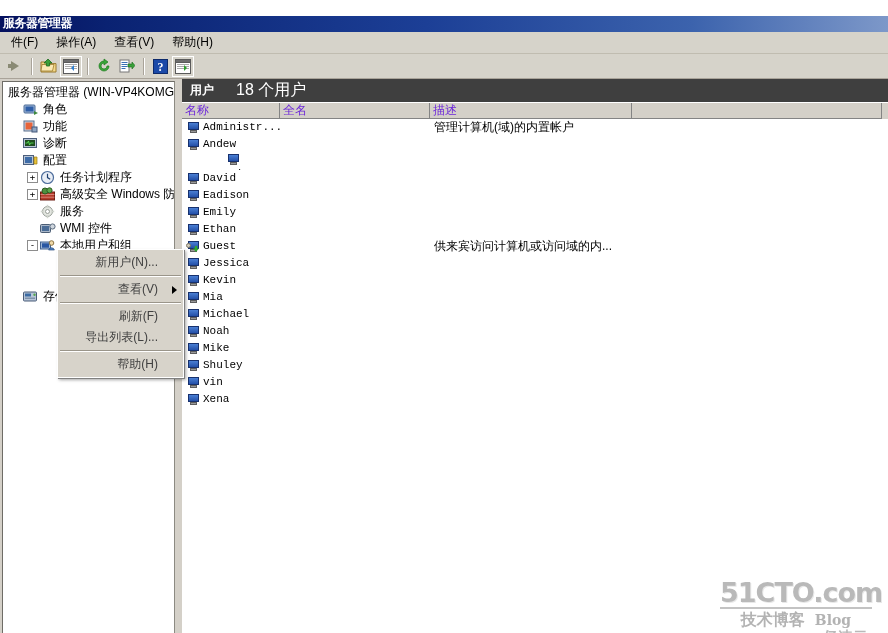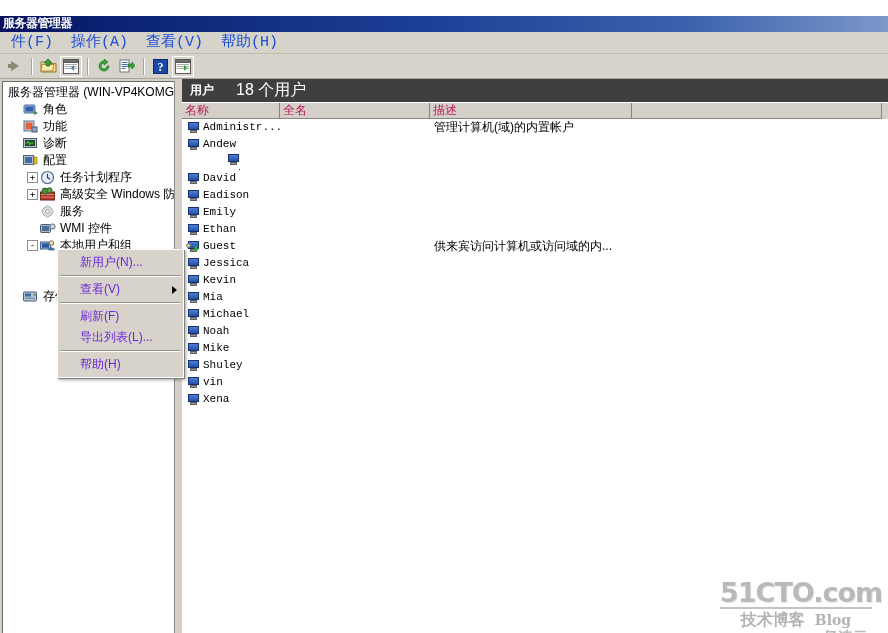--- a/index.html
+++ b/index.html
@@ -51,26 +51,25 @@
     width: 888px; height: 22px;
     background: #d6d3ca;
     border-bottom: 1px solid #c0bcb0;
     box-sizing: border-box;
     display: flex;
     align-items: center;
     padding-left: 2px;
   }
   .menubar .menu-item {
     padding: 2px 9px;
-    font-size: 15px;
+    font-size: 12px;
     line-height: 15px;
-    color: #1d4ed8;
+    color: #000000;
     white-space: nowrap;
     cursor: default;
-    font-family: Liberation Mono, monospace;
   }
 
   
   .toolbar {
     position: absolute;
     left: 0; top: 38px;
     width: 888px; height: 25px;
     background: #d6d3ca;
     border-bottom: 1px solid #a9a399;
     box-sizing: border-box;
@@ -216,21 +215,21 @@
   }
   .col {
     height: 16px;
     box-sizing: border-box;
     border-right: 1px solid #848484;
     border-bottom: 1px solid #848484;
     background: #d4d0c8;
     font-size: 12px;
     line-height: 15px;
     padding-left: 3px;
-    color: #be185d;
+    color: #6d28d9;
     overflow: hidden;
     white-space: nowrap;
     cursor: default;
   }
 
   
   .rows {
     position: absolute;
     left: 0; top: 40px;
     width: 706px; height: 530px;
@@ -317,25 +316,26 @@
     box-shadow: 1px 1px 0 #808080, 2px 2px 3px rgba(0,0,0,0.35);
     padding: 2px 0;
     box-sizing: border-box;
     z-index: 50;
     font-size: 12px;
   }
   .ctxmenu .mi {
     height: 21px;
     line-height: 21px;
     padding-left: 22px;
-    padding-right: 14px;
+    padding-right: 25px;
     white-space: nowrap;
-    color: #6d28d9;
+    color: #404040;
     cursor: default;
     position: relative;
+    text-align: right;
   }
   .ctxmenu .mi .sub-arrow {
     position: absolute;
     right: 6px; top: 7px;
     width: 0; height: 0;
     border-left: 5px solid #000;
     border-top: 4px solid transparent;
     border-bottom: 4px solid transparent;
   }
   .ctxmenu .msep {

